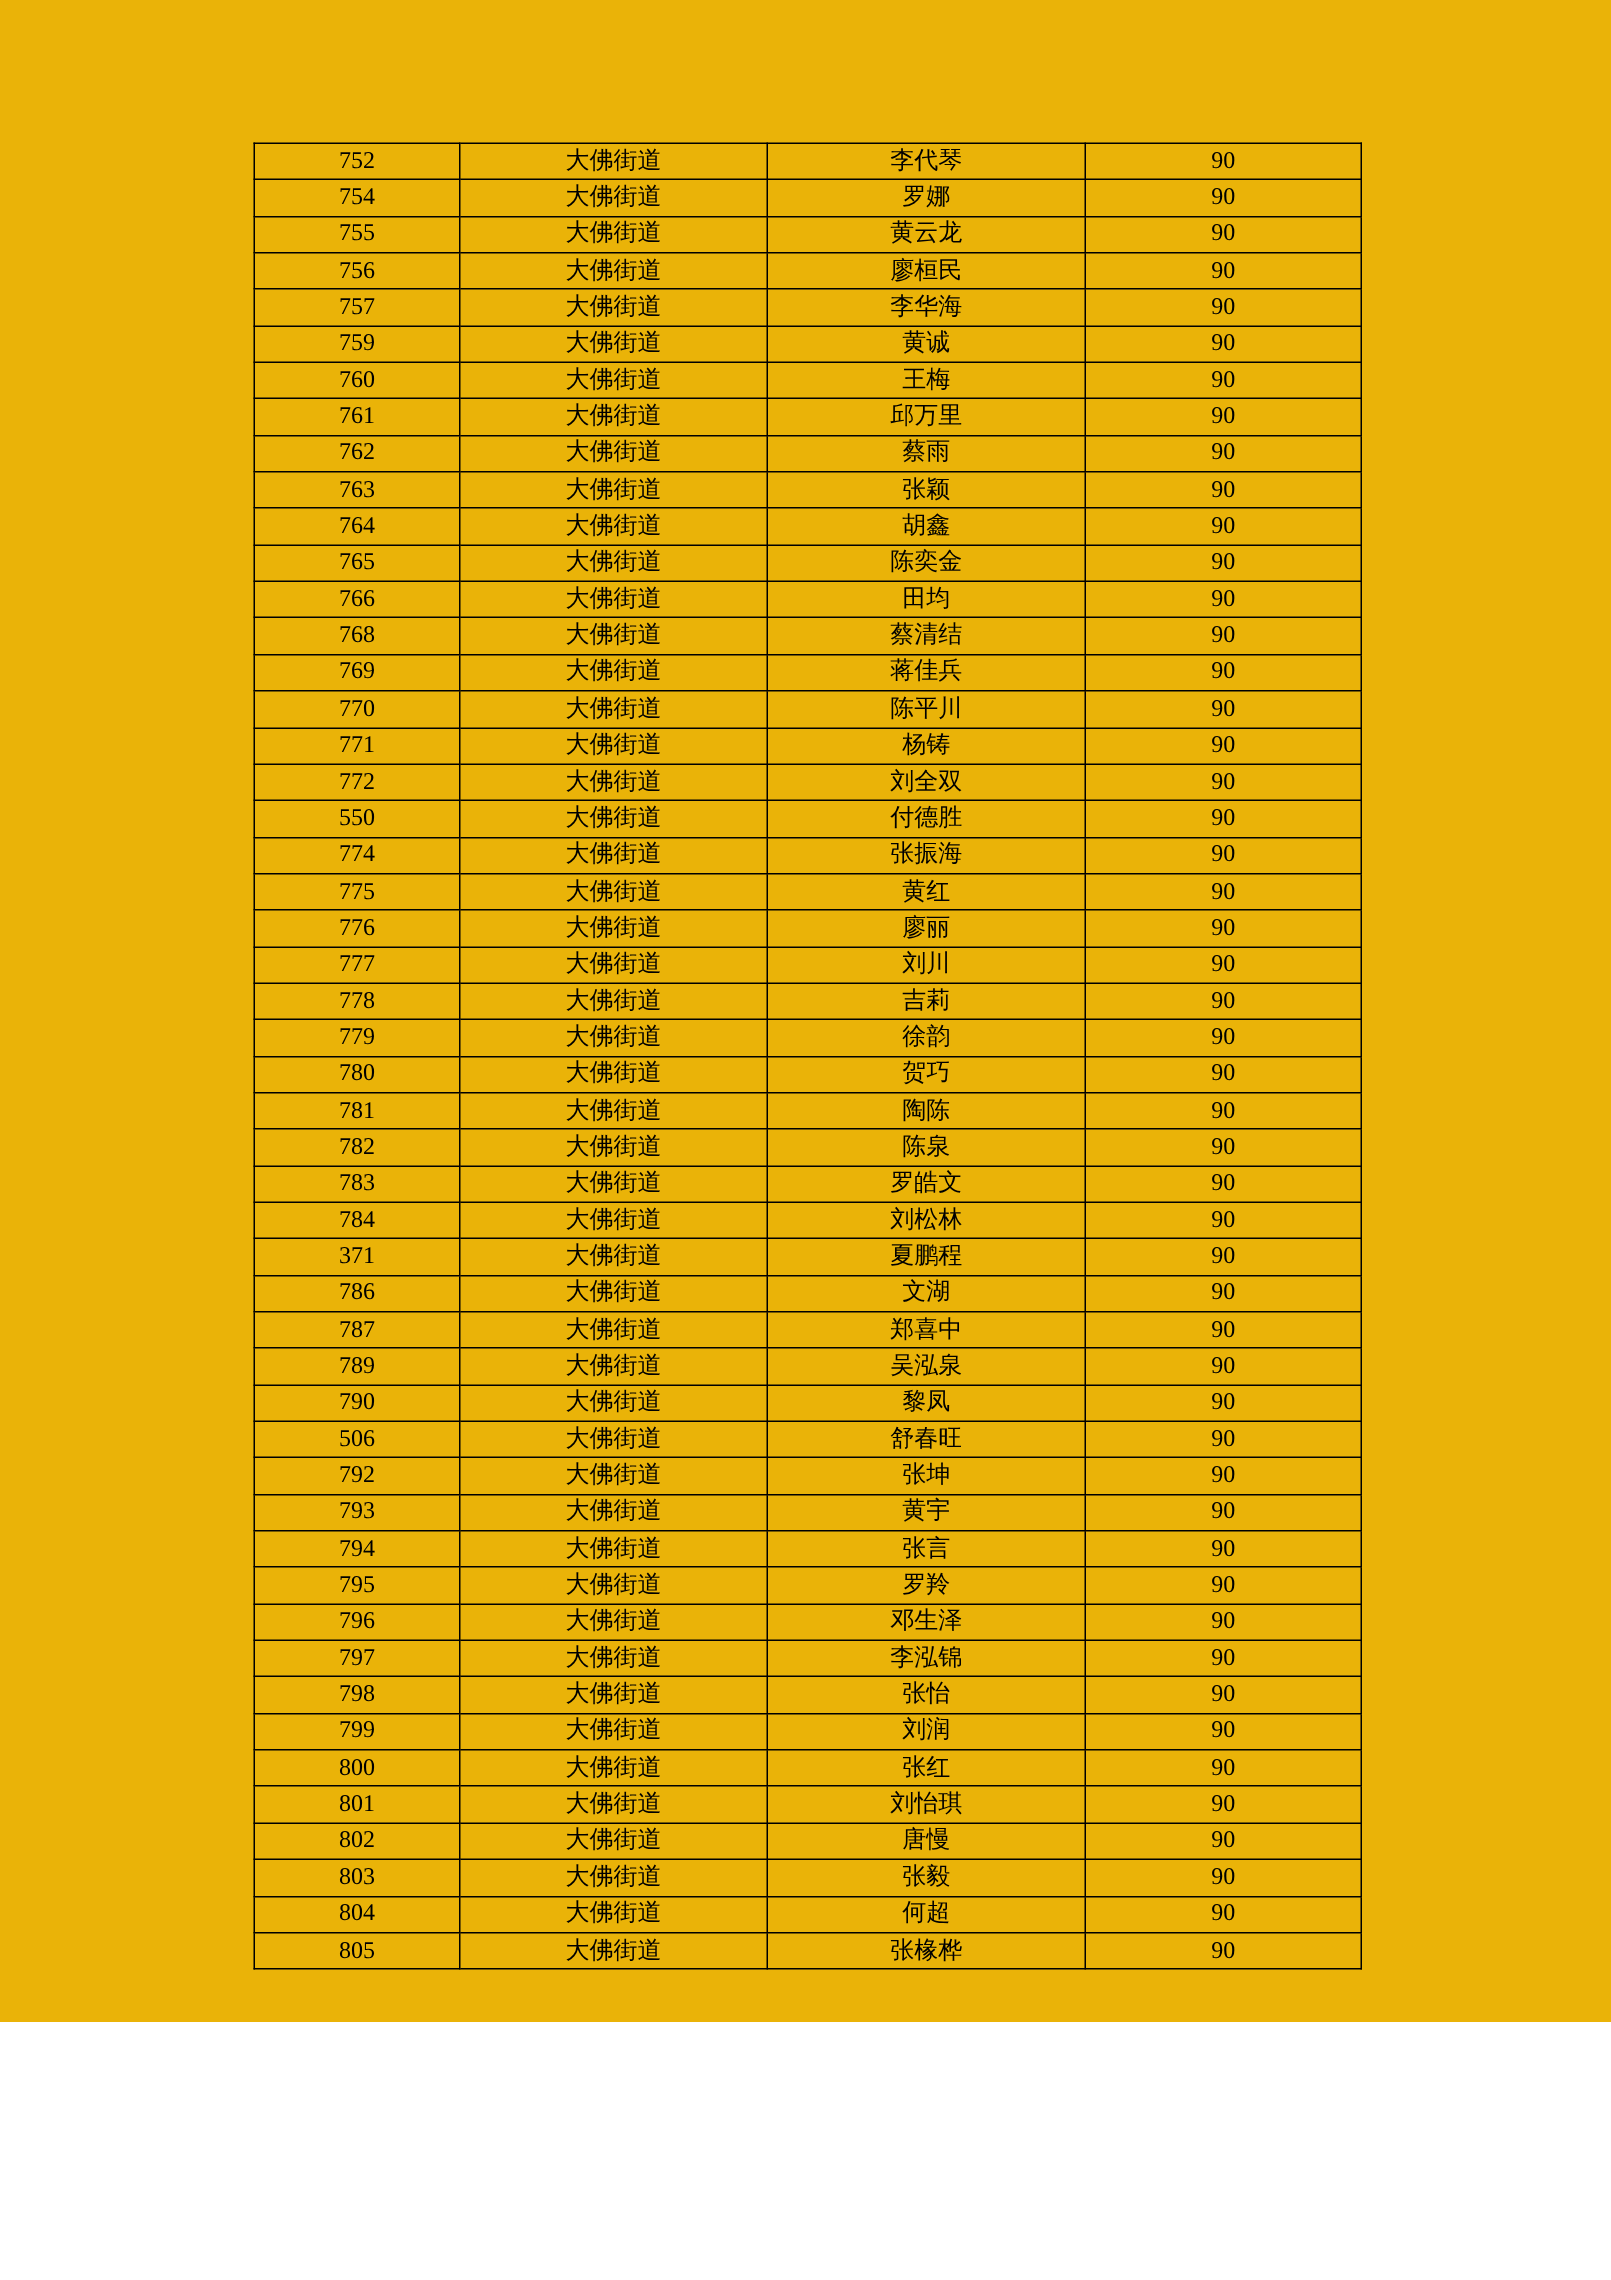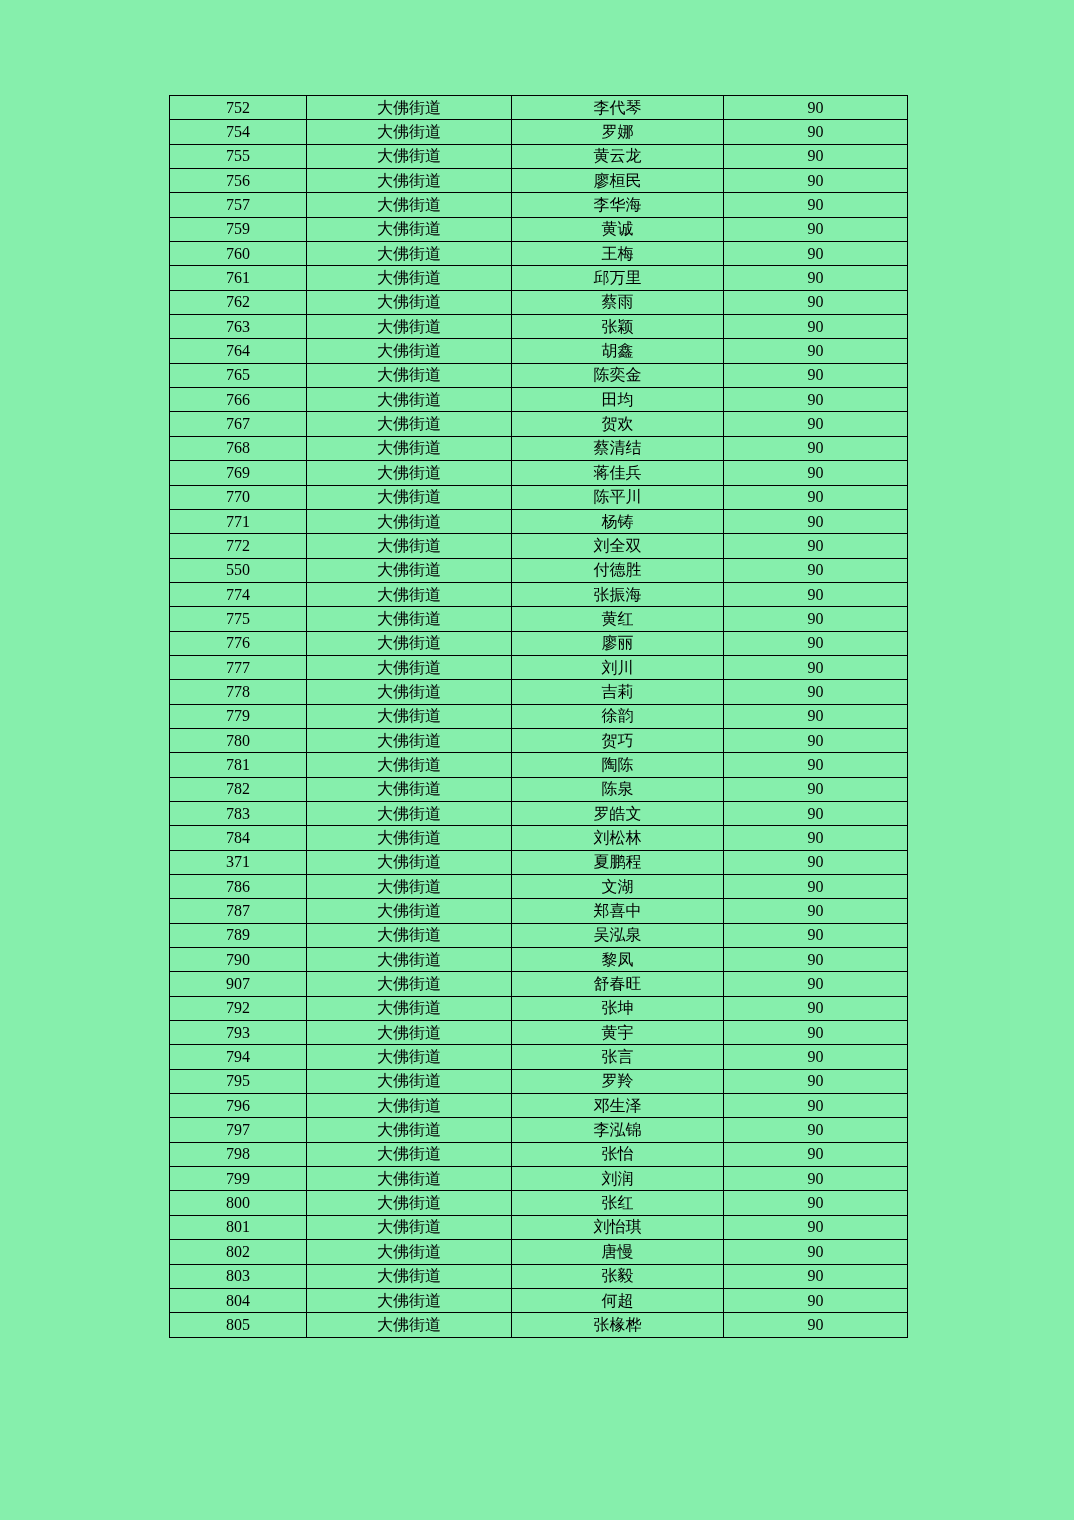--- a/index.html
+++ b/index.html
@@ -11,22 +11,22 @@
     width: 1074px;
     height: 1520px;
     position: relative;
     font-family: "Liberation Serif", "DejaVu Serif", serif;
     color: #000000;
   }
   .page {
     position: absolute;
     top: 0; left: 0;
     width: 1074px;
-    height: 1520px;
-    background: #86efac;
+    height: 1348px;
+    background: #eab308;
   }
   .roster-table-wrap {
     position: absolute;
     top: 95px;
     left: 169px;
     width: 738px;
   }
   table.roster {
     border-collapse: collapse;
     width: 738px;
@@ -128,26 +128,20 @@
             <td class="col-name">陈奕金</td>
             <td class="col-score">90</td>
           </tr>
           <tr>
             <td class="col-id">766</td>
             <td class="col-street">大佛街道</td>
             <td class="col-name">田均</td>
             <td class="col-score">90</td>
           </tr>
           <tr>
-            <td class="col-id">767</td>
-            <td class="col-street">大佛街道</td>
-            <td class="col-name">贺欢</td>
-            <td class="col-score">90</td>
-          </tr>
-          <tr>
             <td class="col-id">768</td>
             <td class="col-street">大佛街道</td>
             <td class="col-name">蔡清结</td>
             <td class="col-score">90</td>
           </tr>
           <tr>
             <td class="col-id">769</td>
             <td class="col-street">大佛街道</td>
             <td class="col-name">蒋佳兵</td>
             <td class="col-score">90</td>
@@ -266,21 +260,21 @@
             <td class="col-name">吴泓泉</td>
             <td class="col-score">90</td>
           </tr>
           <tr>
             <td class="col-id">790</td>
             <td class="col-street">大佛街道</td>
             <td class="col-name">黎凤</td>
             <td class="col-score">90</td>
           </tr>
           <tr>
-            <td class="col-id">907</td>
+            <td class="col-id">506</td>
             <td class="col-street">大佛街道</td>
             <td class="col-name">舒春旺</td>
             <td class="col-score">90</td>
           </tr>
           <tr>
             <td class="col-id">792</td>
             <td class="col-street">大佛街道</td>
             <td class="col-name">张坤</td>
             <td class="col-score">90</td>
           </tr>

